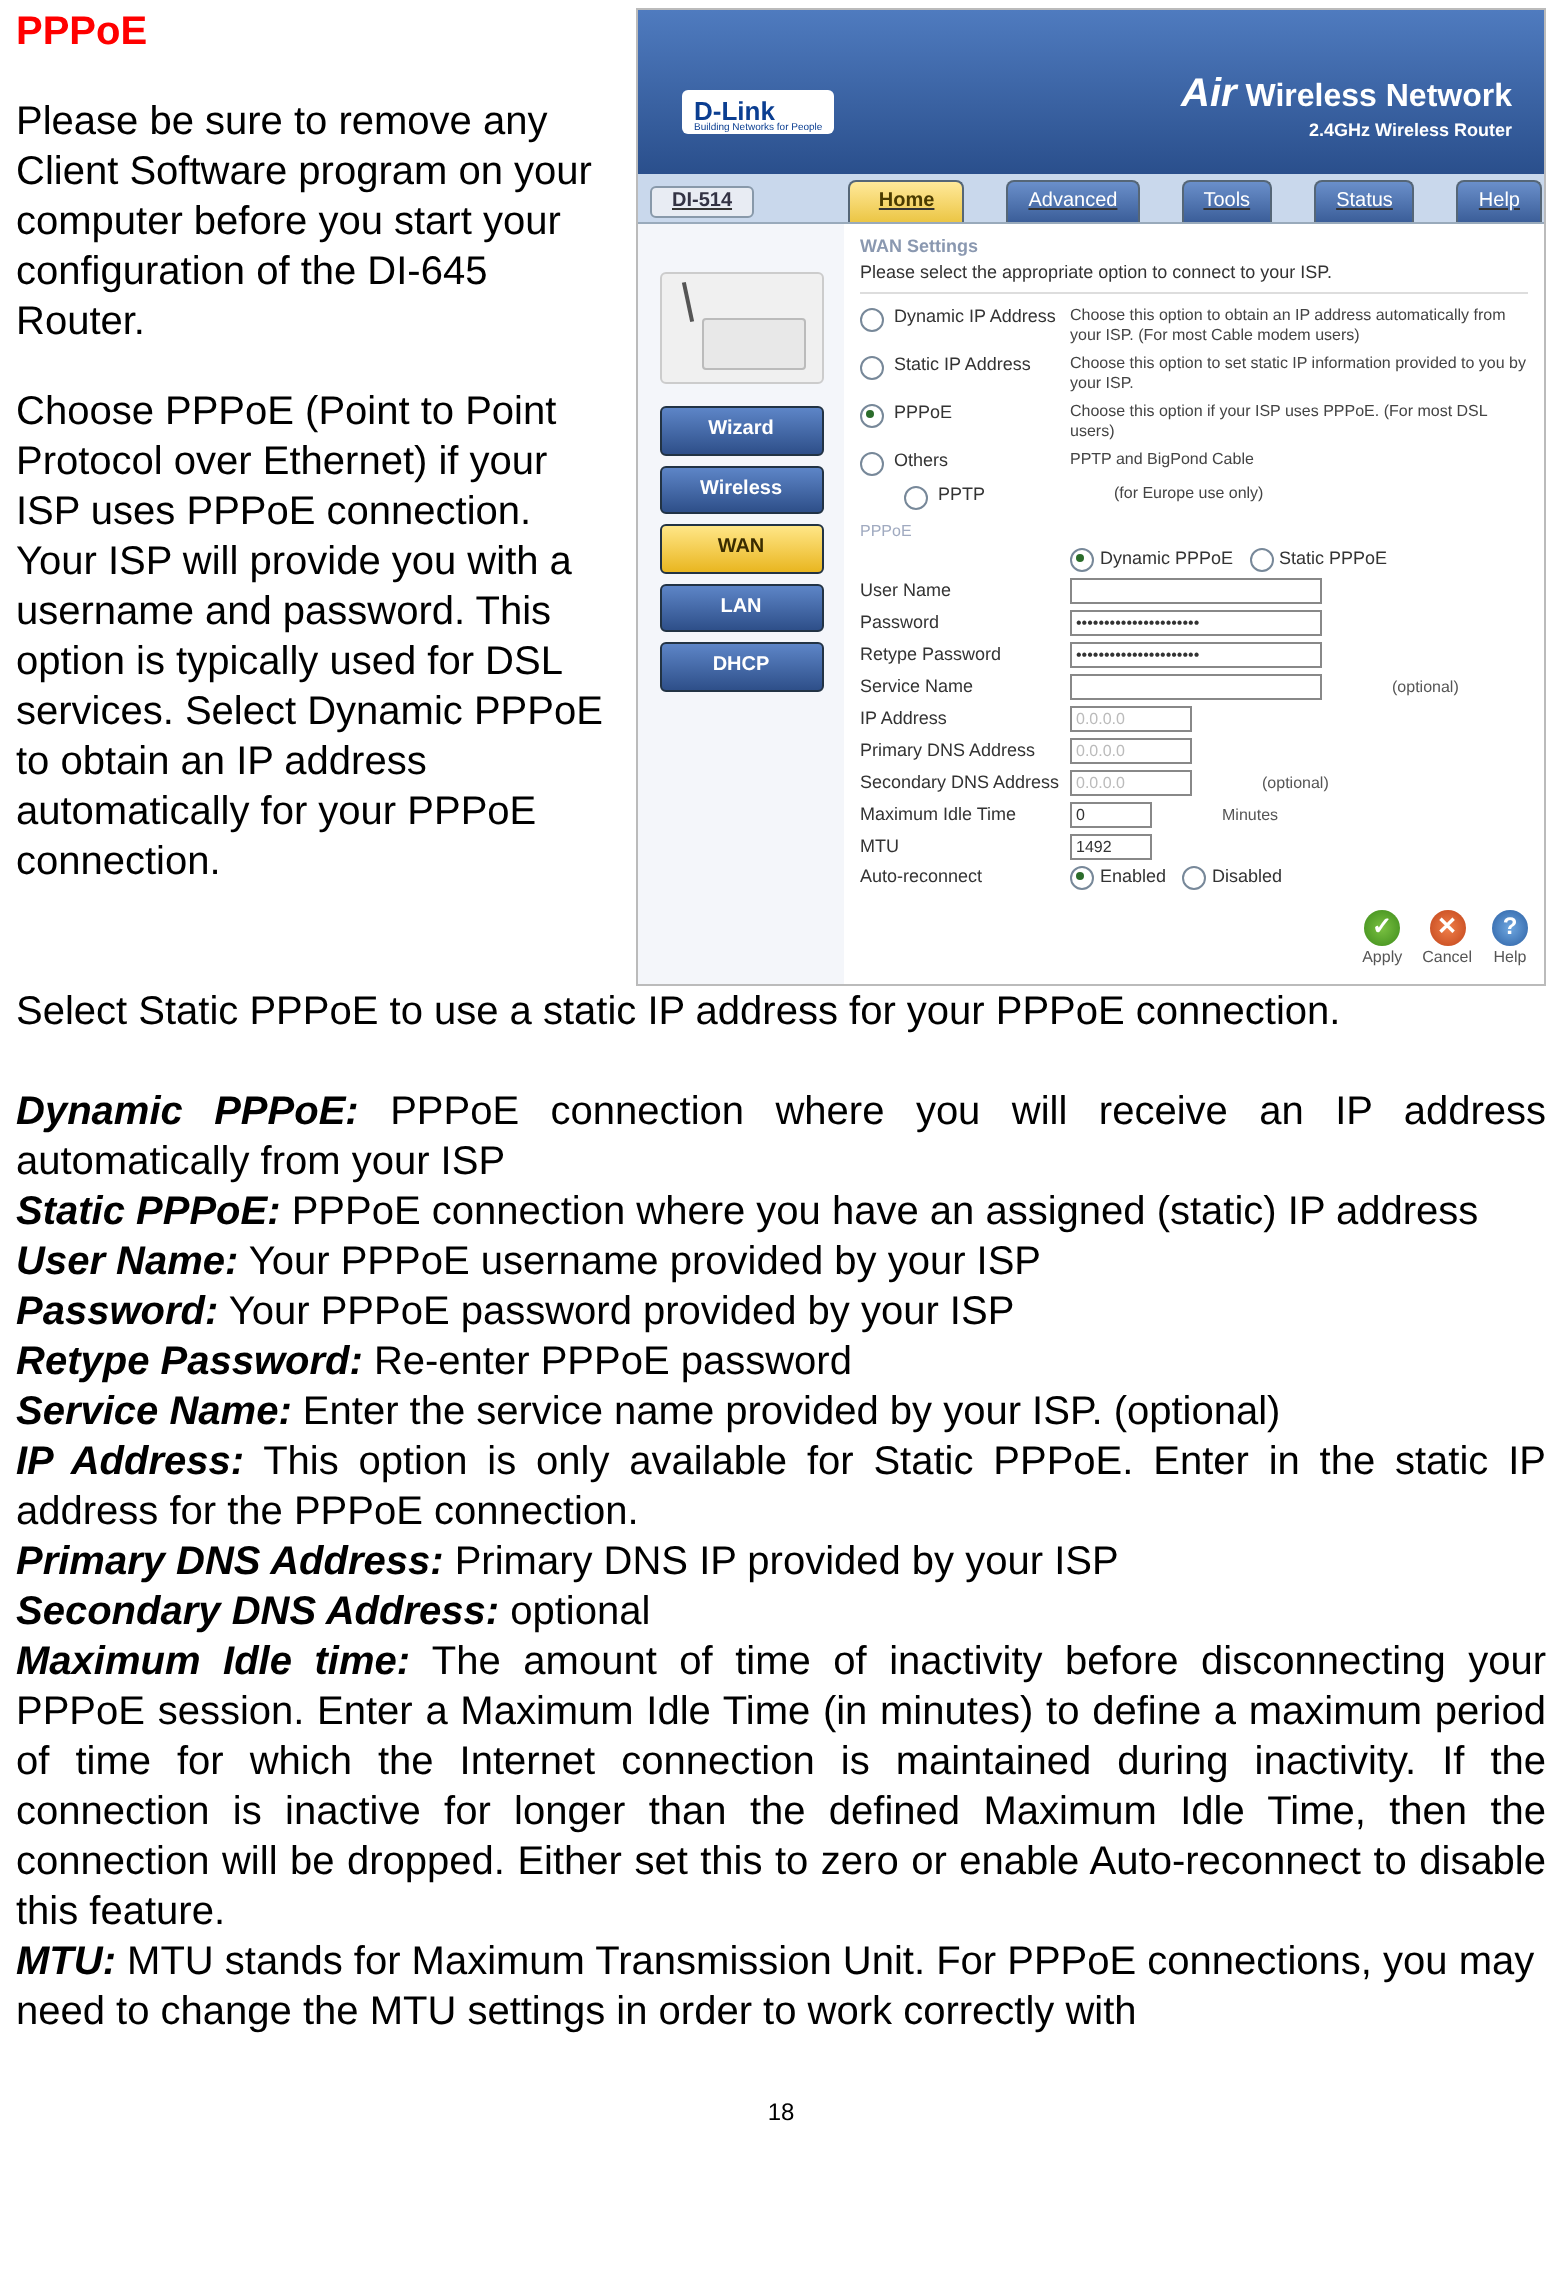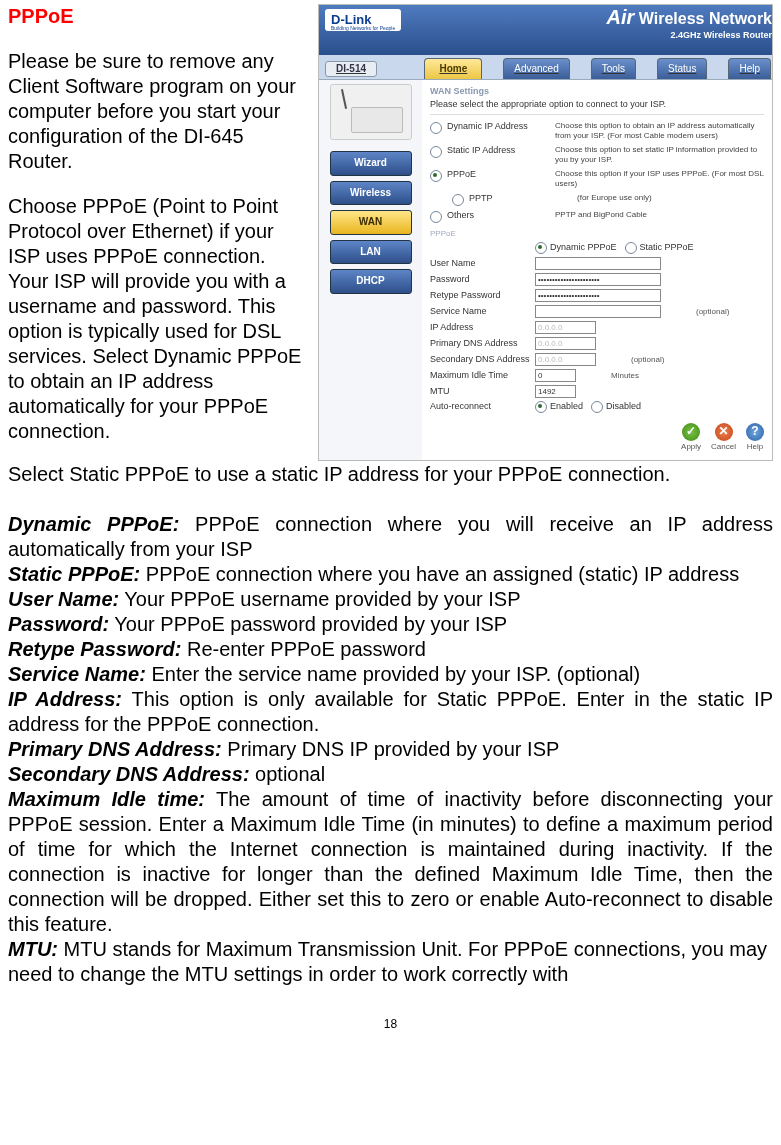--- a/index.html
+++ b/index.html
@@ -49,22 +49,22 @@
   .router {
     flex: 1;
     border: 1px solid #bbb;
     font-size: 9px;
     background: #fff;
     color: #333;
   }
   .router-header {
     background: linear-gradient(#4f7bbf, #2a4f8c);
     display: flex;
-    align-items: flex-start;
-    padding: 0;
+    align-items: flex-end;
+    padding: 16px;
     height: 50px;
     position: relative;
   }
   .dlink-logo {
     background: #fff;
     color: #0b3e91;
     font-weight: bold;
     font-size: 13px;
     padding: 4px 6px 0 6px;
     border-radius: 3px;
@@ -134,21 +134,21 @@
     font-weight: bold;
     padding: 4px 14px;
   }
   .router-body {
     display: flex;
     background: #fff;
   }
   .sidebar {
     width: 95px;
     background: #f4f6fa;
-    padding: 4px 4px;
+    padding: 24px 4px;
     display: flex;
     flex-direction: column;
     align-items: center;
     gap: 5px;
   }
   .device-img {
     width: 80px;
     height: 54px;
     background: #f0f0f0;
     border: 1px solid #ccc;
@@ -222,21 +222,21 @@
   }
   .radio-row .rb.checked::after {
     content: "";
     position: absolute;
     left: 2px; top: 2px;
     width: 4px; height: 4px;
     background: #2b6c2b;
     border-radius: 50%;
   }
   .radio-row .lbl {
-    width: 108px;
+    width: 88px;
     flex-shrink: 0;
   }
   .radio-row .desc {
     color: #444;
     font-size: 8px;
     flex: 1;
   }
   .sub-radio {
     padding-left: 22px;
   }
@@ -354,29 +354,29 @@
         <div class="radio-row">
           <span class="rb"></span>
           <span class="lbl">Static IP Address</span>
           <span class="desc">Choose this option to set static IP information provided to you by your ISP.</span>
         </div>
         <div class="radio-row">
           <span class="rb checked"></span>
           <span class="lbl">PPPoE</span>
           <span class="desc">Choose this option if your ISP uses PPPoE. (For most DSL users)</span>
         </div>
+        <div class="radio-row">
+          <span class="rb"></span>
+          <span class="lbl">Others</span>
+          <span class="desc">PPTP and BigPond Cable</span>
+        </div>
         <div class="radio-row sub-radio">
           <span class="rb"></span>
           <span class="lbl">PPTP</span>
           <span class="desc">(for Europe use only)</span>
-        </div>
-        <div class="radio-row">
-          <span class="rb"></span>
-          <span class="lbl">Others</span>
-          <span class="desc">PPTP and BigPond Cable</span>
         </div>
 
         <div class="sect-pppoe">PPPoE</div>
 
         <div class="form-row">
           <span class="flabel"></span>
           <span class="inline-rb">
               <span class="rb checked"></span>
               <span>Dynamic PPPoE</span>
             </span>

